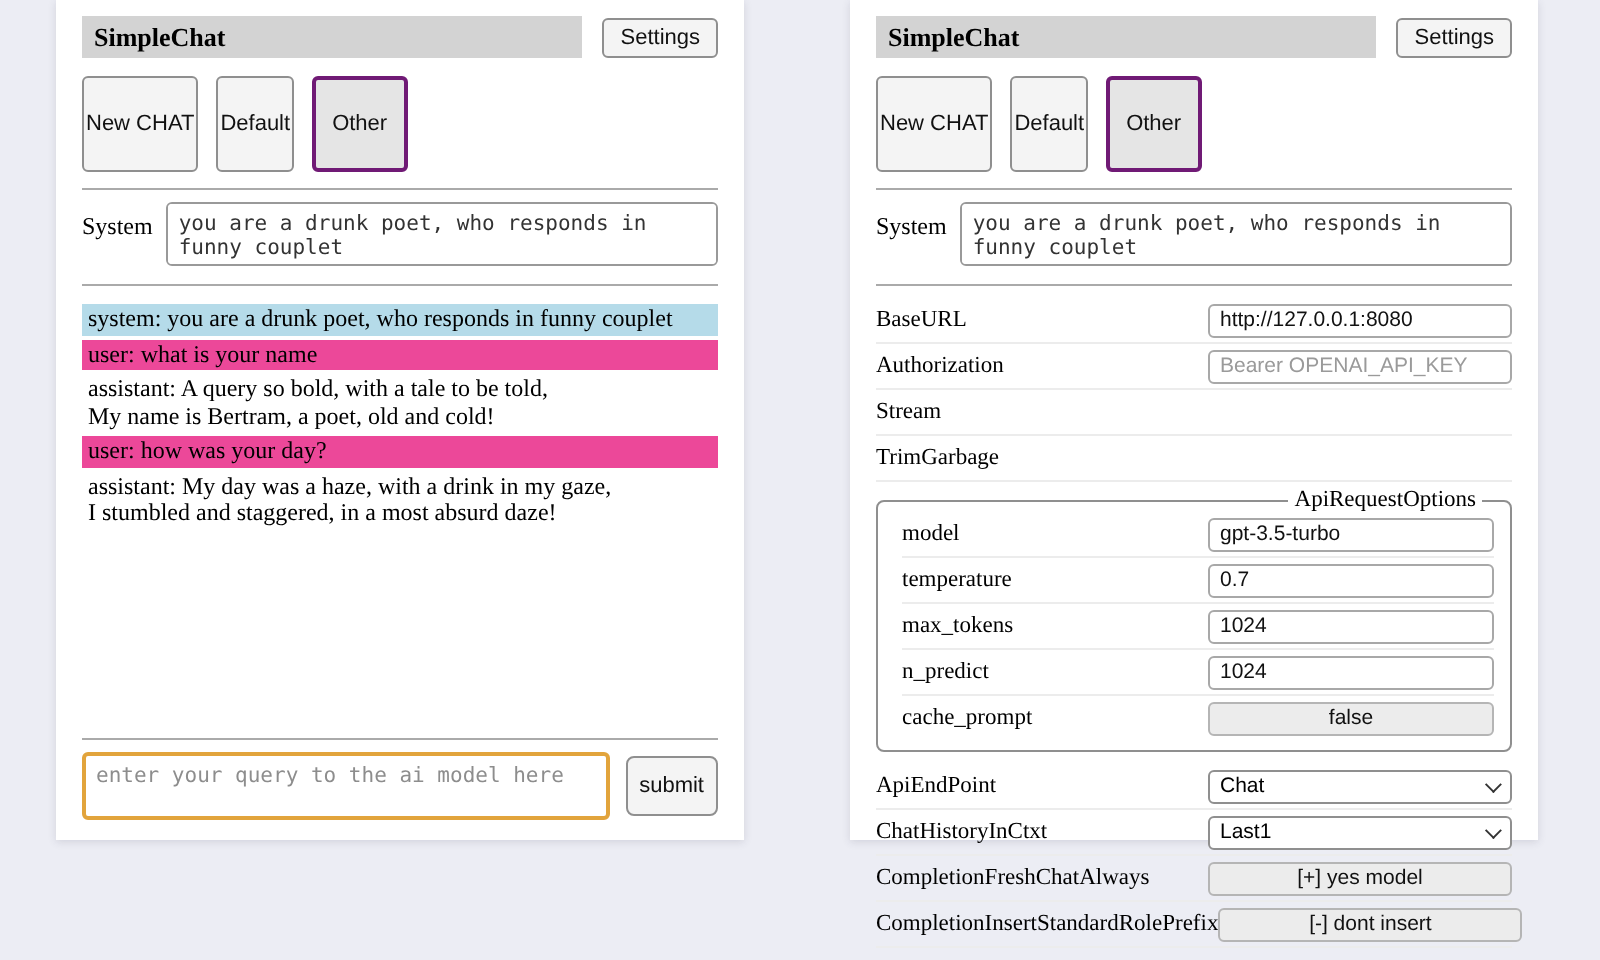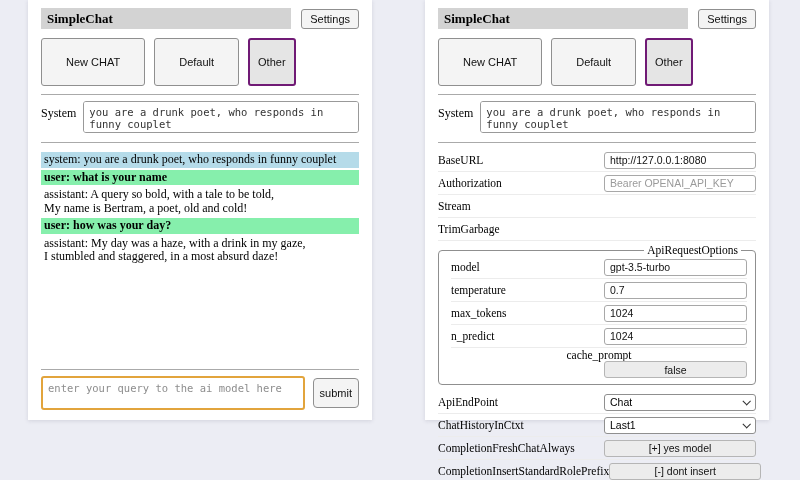--- a/index.html
+++ b/index.html
@@ -29,21 +29,21 @@
   }
   .btn {
     font-family:"Liberation Sans", sans-serif;
     background:#f4f4f4; border:1px solid #8f8f8f; border-radius:3px;
     color:#111; cursor:pointer;
   }
   .btn-settings { font-size:11px; padding:3px 8px; }
 
   
   .sessions { display:flex; gap:9px; margin-top:9px; }
-  .btn-session { font-size:11px; padding:3px 24px; }
+  .btn-session { font-size:11px; padding:3px 1px; }
   .btn-session.active { background:#e5e5e5; border:2px solid #701a75; padding:16px 8px; }
 
   hr.sep { border:0; border-top:1px solid #aaaaaa; margin:8px 0 6px; width:100%; }
 
   
   .sysrow { display:flex; gap:7px; align-items:flex-start; margin-bottom:1px; }
   .label-serif { font-family:"Liberation Serif", serif; font-size:12px; color:#000; }
   .sysrow .label-serif { padding-top:5px; }
   textarea.mono {
     font-family:"DejaVu Sans Mono", monospace; font-size:10.5px; color:#333;
@@ -53,21 +53,21 @@
   textarea.mono::placeholder { color:#8d8d8d; }
   .sysrow textarea { flex:1; height:22px; }
 
   
   .messages { margin-top:1px; }
   .msg {
     font-family:"Liberation Serif", serif; font-size:12px; line-height:1.13;
     margin:2px 0; padding:1px 3px;
   }
   .msg-system { background:#b5dbe9; }
-  .msg-user { background:#86efac;font-weight:bold; }
+  .msg-user { background:#ec4899; }
   .msg-assistant { background:#ffffff; }
 
   
   .bottom { margin-top:auto; }
   .qrow { display:flex; gap:8px; align-items:center; margin-top:2px; }
   .qrow textarea { flex:1; height:22px; }
   textarea.focused { border:2px solid #e2a43c; }
   .btn-submit { font-size:11px; padding:8px 6px; border-radius:4px; }
 
   
@@ -89,21 +89,21 @@
     padding:0 6px 0 5px; font-family:"Liberation Sans", sans-serif; font-size:10.5px;
     cursor:pointer;
   }
   .chev {
     width:5px; height:5px; border-right:1.3px solid #333; border-bottom:1.3px solid #333;
     transform:rotate(45deg) translateY(-1px);
   }
   fieldset.aro { border:1px solid #8f8f8f; border-radius:4px; margin:3px 0 6px; padding:0 8px 5px 12px; }
   fieldset.aro legend { font-family:"Liberation Serif", serif; font-size:11.5px; padding:0 3px; margin-left:-6px;text-align:right; }
   fieldset.aro .ctl { width:143px; }
-  fieldset.aro .srow:last-child { border-bottom:none;flex-direction:column; }
+  fieldset.aro .srow:last-child { border-bottom:none; }
 </style>
 </head>
 <body>
 
 <div class="panel" id="panel-left">
 
   <div class="hdr">
     <div class="titlebar">SimpleChat</div>
     <button class="btn btn-settings">Settings</button>
   </div>

